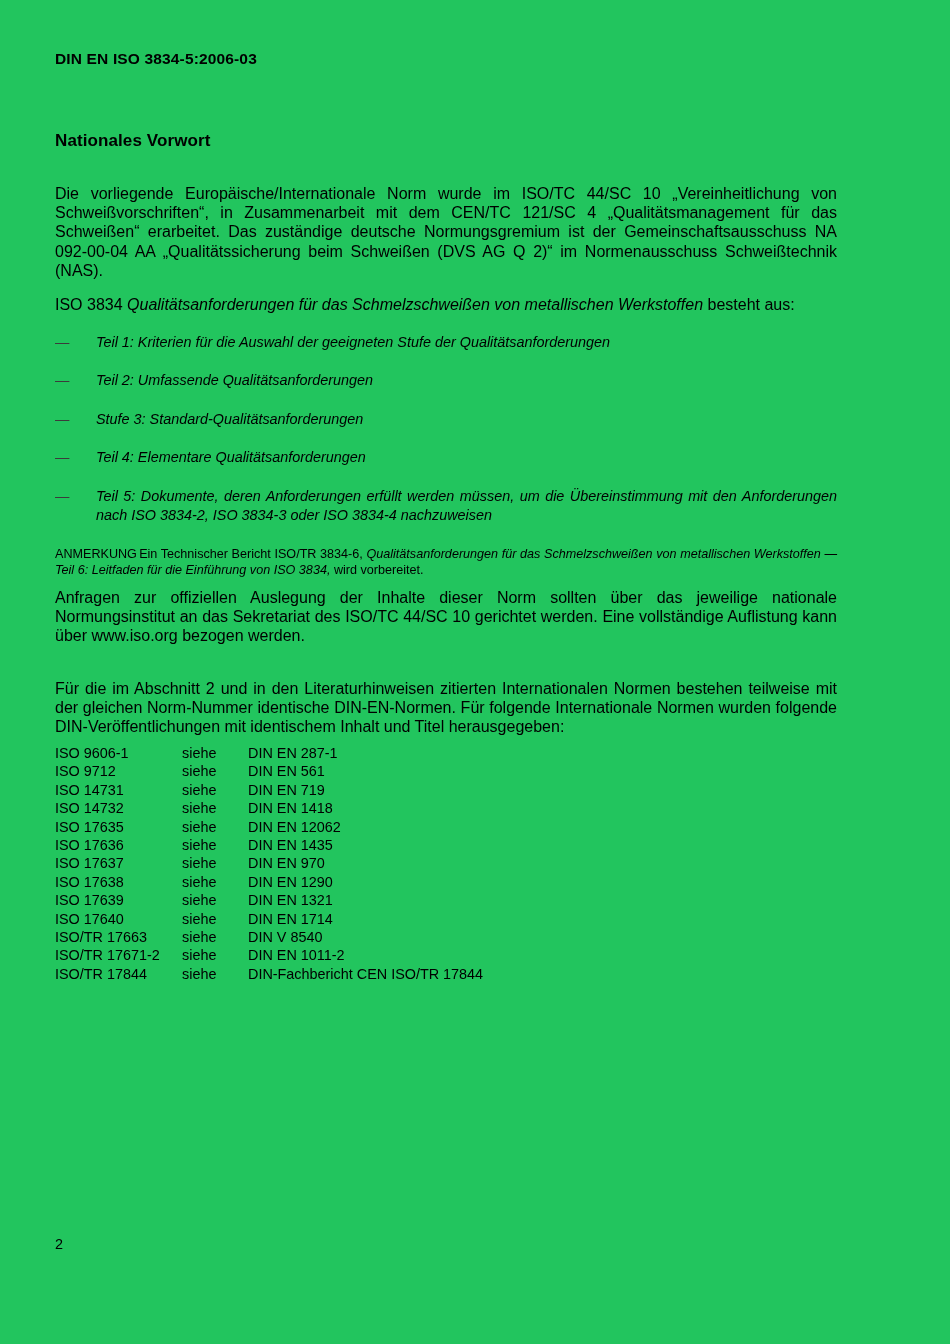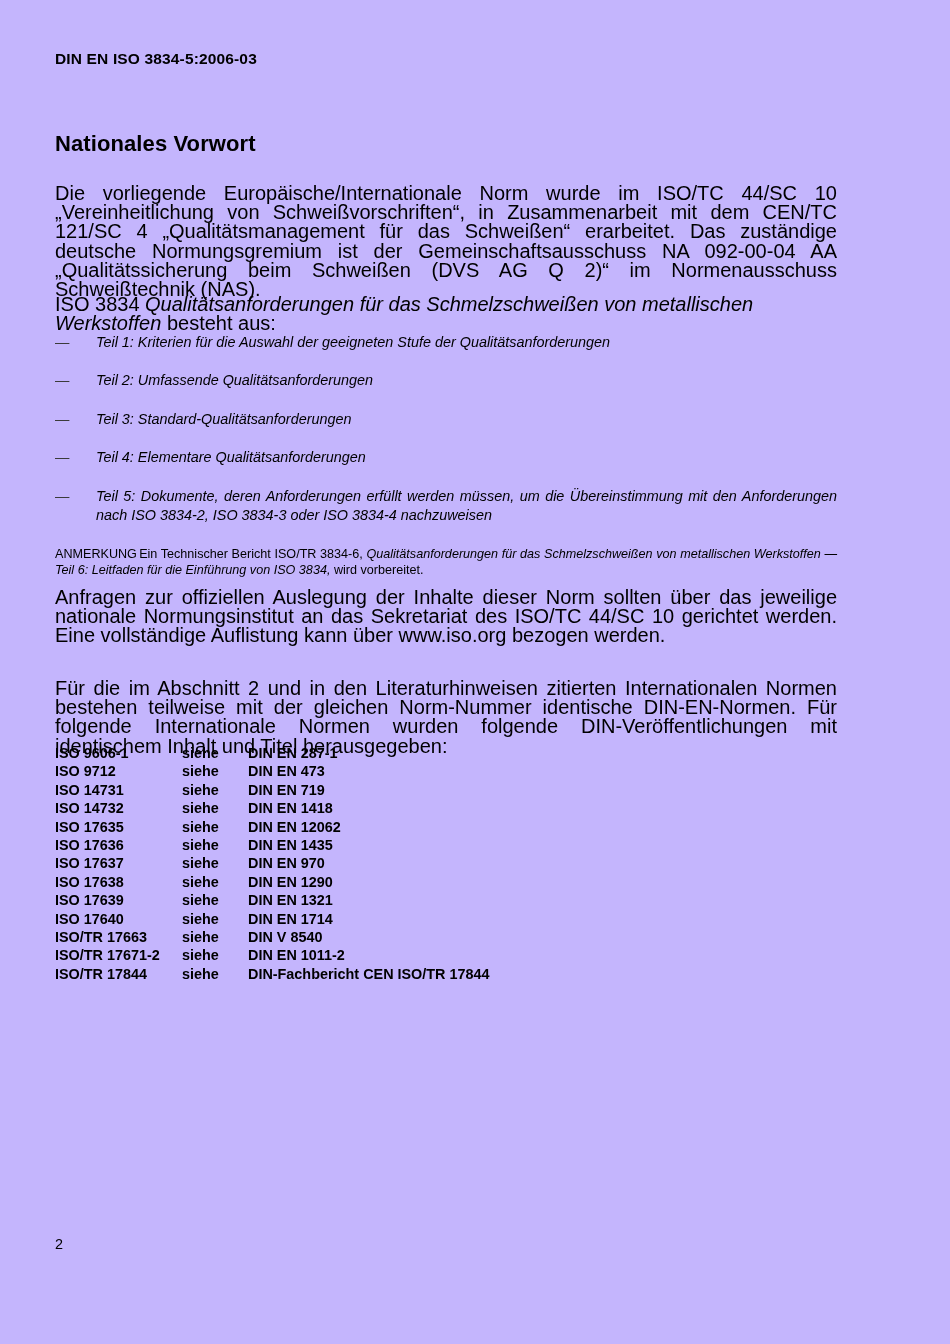--- a/index.html
+++ b/index.html
@@ -11,47 +11,47 @@
   body {
     font-family: "Liberation Sans", sans-serif;
     color: #000000;
     -webkit-font-smoothing: antialiased;
   }
   .page {
     position: relative;
     width: 950px;
     height: 1344px;
     margin: 0 auto;
-    background: #c4b5fd;
+    background: #22c55e;
     overflow: hidden;
     box-sizing: border-box;
   }
   
   .doc-header {
     position: absolute;
     left: 55px;
     top: 50px;
     font-size: 15.5px;
     font-weight: bold;
     letter-spacing: 0.15px;
     white-space: nowrap;
   }
   
   .doc-title {
     position: absolute;
     left: 55px;
     top: 131px;
-    font-size: 22px;
+    font-size: 17px;
     font-weight: bold;
     letter-spacing: 0.1px;
     margin: 0;
   }
   
   .para {
-    font-size: 20px;
+    font-size: 16px;
     line-height: 19.2px;
     text-align: justify;
     text-justify: inter-word;
     margin: 0;
   }
   .para.nojust {
     text-align: left;
   }
   .italic { font-style: italic; }
 
@@ -93,21 +93,20 @@
   
   .xref-table {
     border-collapse: collapse;
     font-size: 14.4px;
     line-height: 18.4px;
   }
   .xref-table td {
     padding: 0;
     vertical-align: top;
     white-space: nowrap;
-    font-weight: bold;
   }
   .xref-table td.col-iso  { width: 127px; }
   .xref-table td.col-see  { width: 66px; margin-left: 48px; }
   .xref-table td.col-din  { width: auto; }
 
   
   .page-number {
     position: absolute;
     left: 55px;
     top: 1235px;
@@ -140,21 +139,21 @@
       <li class="dash-item" style="margin-bottom:19.2px;">
         <span class="dash-mark">—</span>
         <span class="dash-text">Teil 1: Kriterien für die Auswahl der geeigneten Stufe der Qualitätsanforderungen</span>
       </li>
       <li class="dash-item" style="margin-bottom:19.2px;">
         <span class="dash-mark">—</span>
         <span class="dash-text">Teil 2: Umfassende Qualitätsanforderungen</span>
       </li>
       <li class="dash-item" style="margin-bottom:19.2px;">
         <span class="dash-mark">—</span>
-        <span class="dash-text">Teil 3: Standard-Qualitätsanforderungen</span>
+        <span class="dash-text">Stufe 3: Standard-Qualitätsanforderungen</span>
       </li>
       <li class="dash-item" style="margin-bottom:19.2px;">
         <span class="dash-mark">—</span>
         <span class="dash-text">Teil 4: Elementare Qualitätsanforderungen</span>
       </li>
       <li class="dash-item" style="margin-bottom:0;">
         <span class="dash-mark">—</span>
         <span class="dash-text">Teil 5: Dokumente, deren Anforderungen erfüllt werden müssen, um die Übereinstimmung mit den Anforderungen nach ISO 3834-2, ISO 3834-3 oder ISO 3834-4 nachzuweisen</span>
       </li>
     </ul>
@@ -176,21 +175,21 @@
     <table class="xref-table">
       <tbody>
         <tr>
           <td class="col-iso">ISO 9606-1</td>
           <td class="col-see">siehe</td>
           <td class="col-din">DIN EN 287-1</td>
         </tr>
         <tr>
           <td class="col-iso">ISO 9712</td>
           <td class="col-see">siehe</td>
-          <td class="col-din">DIN EN 473</td>
+          <td class="col-din">DIN EN 561</td>
         </tr>
         <tr>
           <td class="col-iso">ISO 14731</td>
           <td class="col-see">siehe</td>
           <td class="col-din">DIN EN 719</td>
         </tr>
         <tr>
           <td class="col-iso">ISO 14732</td>
           <td class="col-see">siehe</td>
           <td class="col-din">DIN EN 1418</td>

